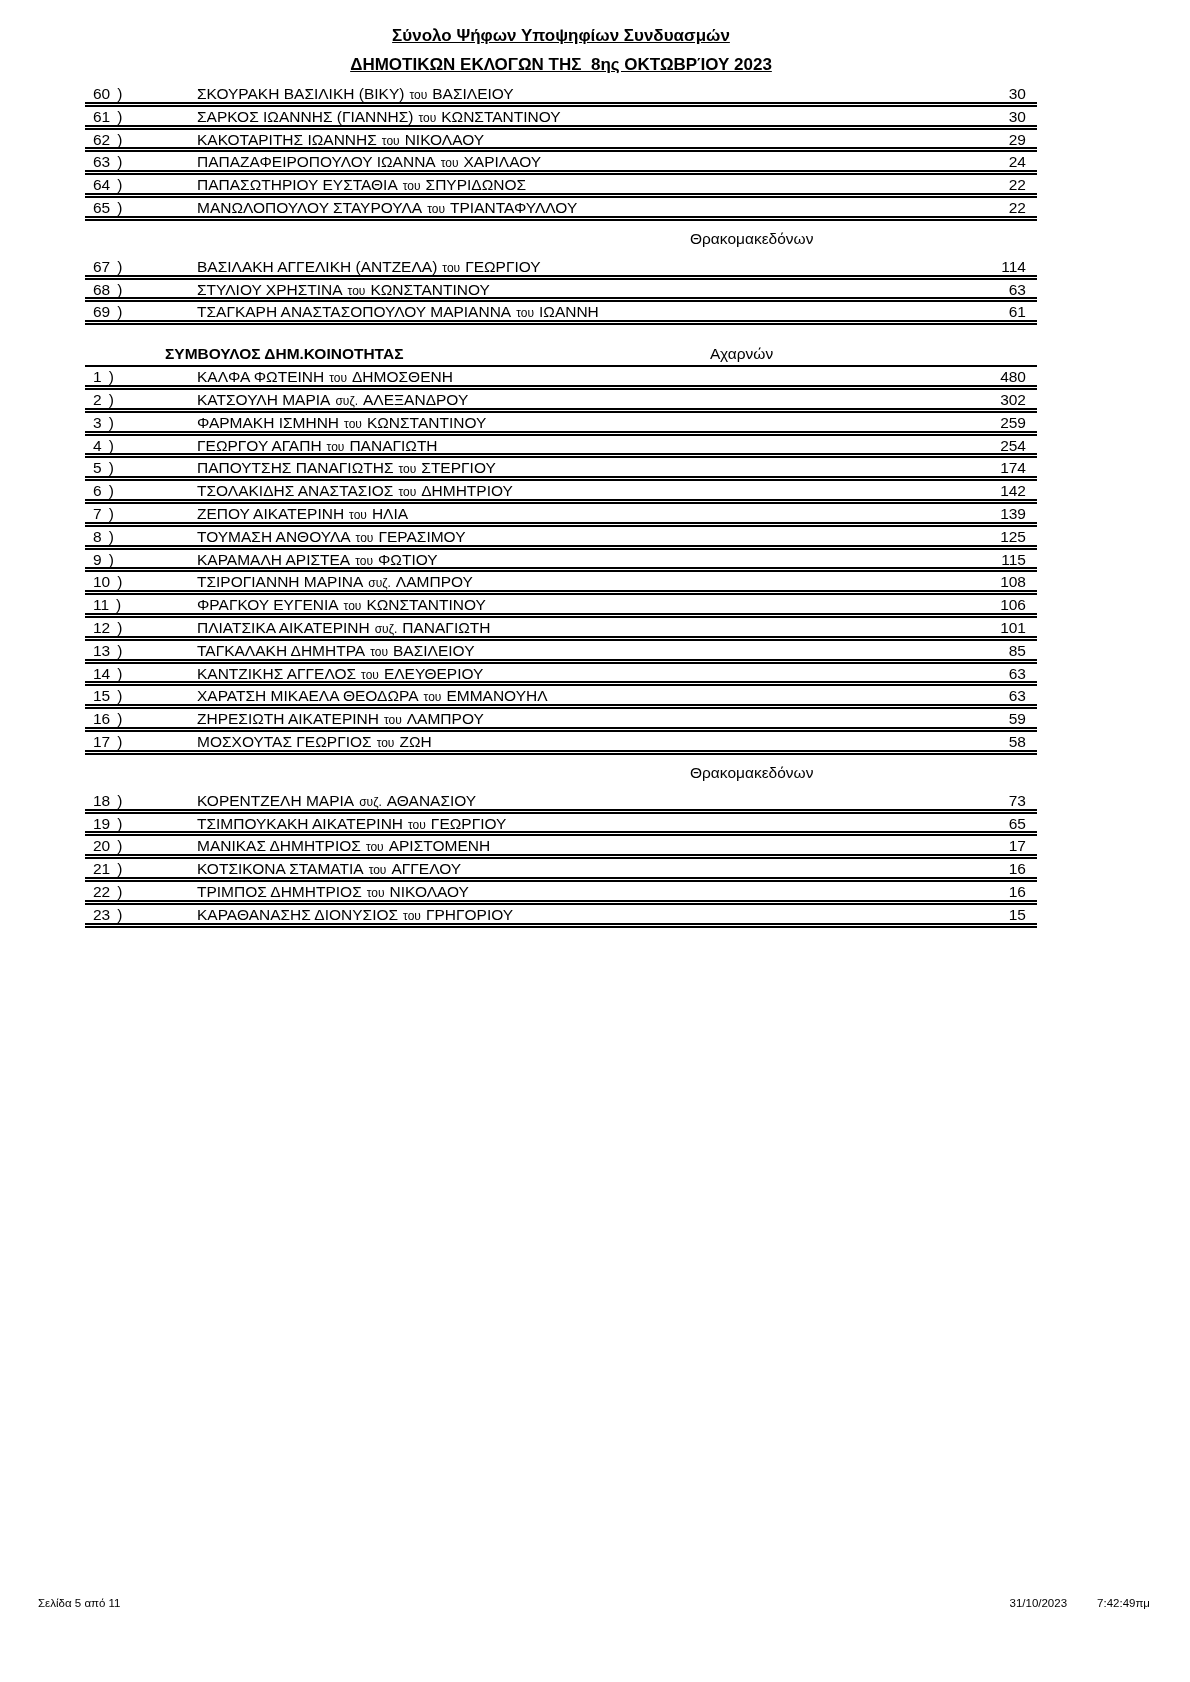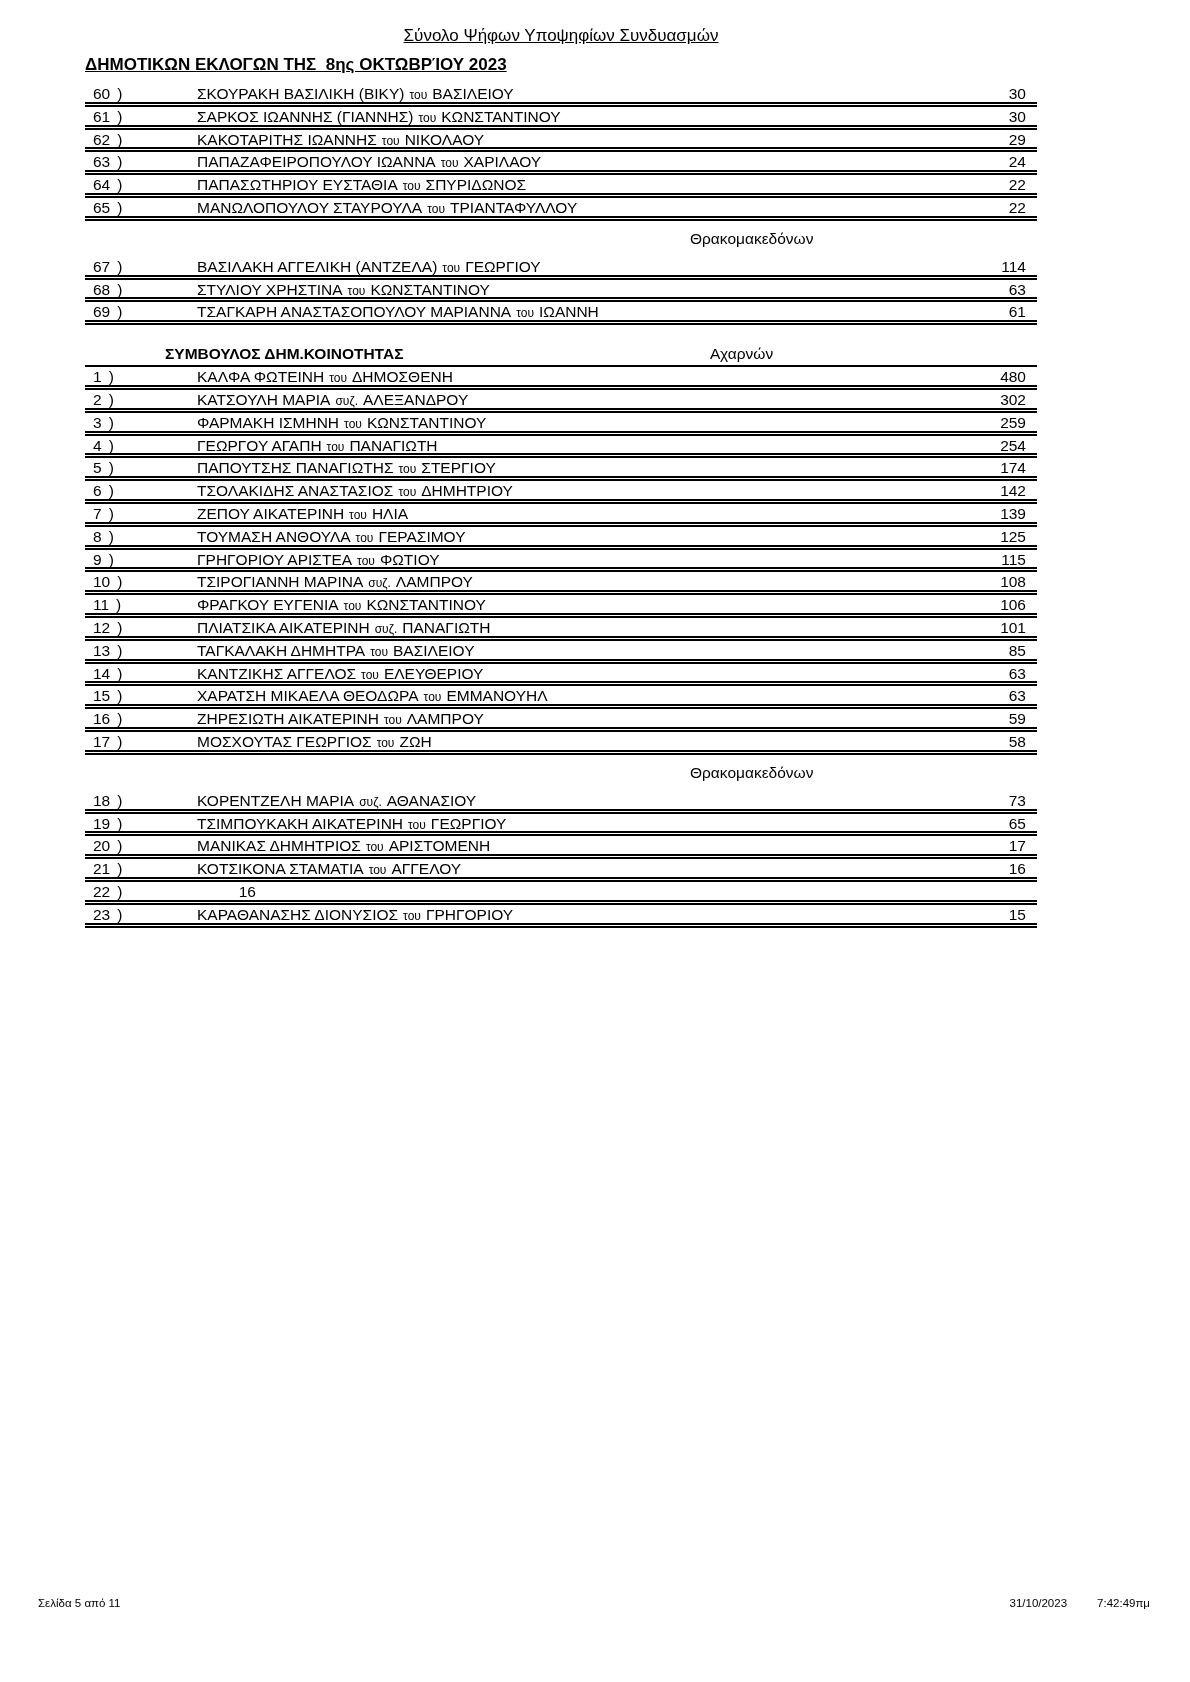--- a/index.html
+++ b/index.html
@@ -11,28 +11,28 @@
     color: #000;
     overflow: hidden;
   }
   .page { position: absolute; inset: 0; background: #fff; }
   .content { position: absolute; left: 85px; top: 0; width: 952px; }
 
   .title1 {
     margin-top: 26px;
     text-align: center;
     font-size: 17px;
-    font-weight: normal;
+    font-weight: bold;
     text-decoration: underline;
     white-space: pre-wrap;
   }
   .title2 {
     margin-top: 9px;
     margin-bottom: 9px;
-    text-align: left;
+    text-align: center;
     font-size: 17px;
     font-weight: bold;
     text-decoration: underline;
     white-space: pre-wrap;
   }
 
   .row {
     display: flex;
     align-items: baseline;
     height: 22.8px;
@@ -217,21 +217,21 @@
   </div>
 
   <div class="row">
     <div class="cell-num"><span>8</span><span class="paren">)</span></div>
     <div class="cell-name"><span class="nm">ΤΟΥΜΑΣΗ ΑΝΘΟΥΛΑ</span><span class="rel">του</span><span class="nm">ΓΕΡΑΣΙΜΟΥ</span></div>
     <div class="cell-votes"><span>125</span></div>
   </div>
 
   <div class="row">
     <div class="cell-num"><span>9</span><span class="paren">)</span></div>
-    <div class="cell-name"><span class="nm">ΓΡΗΓΟΡΙΟΥ ΑΡΙΣΤΕΑ</span><span class="rel">του</span><span class="nm">ΦΩΤΙΟΥ</span></div>
+    <div class="cell-name"><span class="nm">ΚΑΡΑΜΑΛΗ ΑΡΙΣΤΕΑ</span><span class="rel">του</span><span class="nm">ΦΩΤΙΟΥ</span></div>
     <div class="cell-votes"><span>115</span></div>
   </div>
 
   <div class="row">
     <div class="cell-num"><span>10</span><span class="paren">)</span></div>
     <div class="cell-name"><span class="nm">ΤΣΙΡΟΓΙΑΝΝΗ ΜΑΡΙΝΑ</span><span class="rel">συζ.</span><span class="nm">ΛΑΜΠΡΟΥ</span></div>
     <div class="cell-votes"><span>108</span></div>
   </div>
 
   <div class="row">
@@ -299,20 +299,21 @@
   </div>
 
   <div class="row">
     <div class="cell-num"><span>21</span><span class="paren">)</span></div>
     <div class="cell-name"><span class="nm">ΚΟΤΣΙΚΟΝΑ ΣΤΑΜΑΤΙΑ</span><span class="rel">του</span><span class="nm">ΑΓΓΕΛΟΥ</span></div>
     <div class="cell-votes"><span>16</span></div>
   </div>
 
   <div class="row">
     <div class="cell-num"><span>22</span><span class="paren">)</span></div>
+    <div class="cell-name"><span class="nm">ΤΡΙΜΠΟΣ ΔΗΜΗΤΡΙΟΣ</span><span class="rel">του</span><span class="nm">ΝΙΚΟΛΑΟΥ</span></div>
     <div class="cell-votes"><span>16</span></div>
   </div>
 
   <div class="row">
     <div class="cell-num"><span>23</span><span class="paren">)</span></div>
     <div class="cell-name"><span class="nm">ΚΑΡΑΘΑΝΑΣΗΣ ΔΙΟΝΥΣΙΟΣ</span><span class="rel">του</span><span class="nm">ΓΡΗΓΟΡΙΟΥ</span></div>
     <div class="cell-votes"><span>15</span></div>
   </div>
 </div>
   </div>

